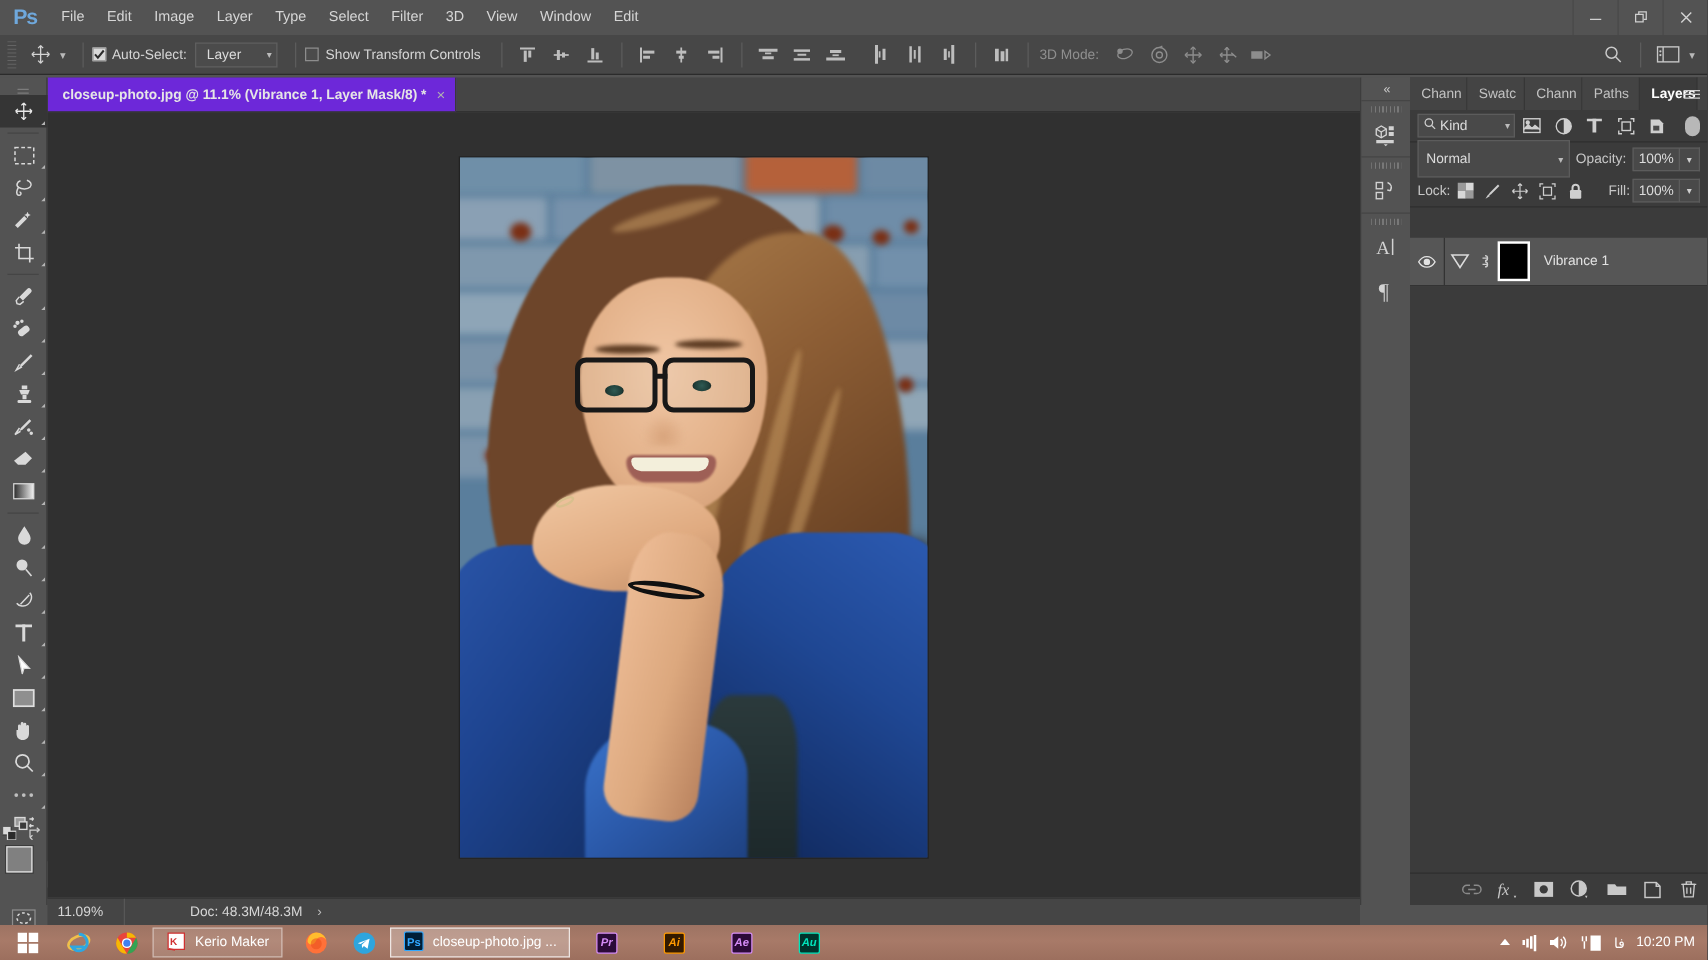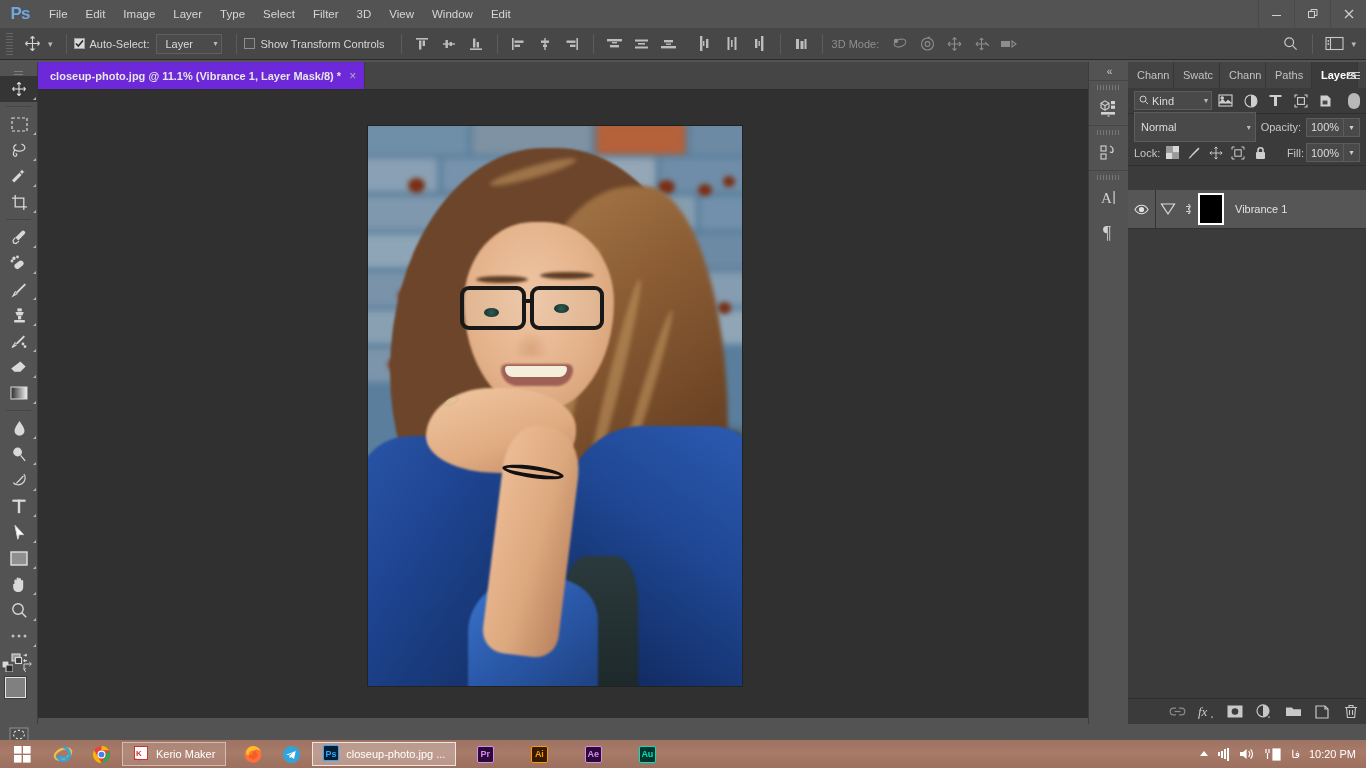--- a/index.html
+++ b/index.html
@@ -381,21 +381,21 @@
 
   
   .taskbar{
     position:absolute; left:0; top:740px; width:1366px; height:28px;
     background:linear-gradient(180deg,#9d7363 0%,#a87a68 45%,#9c6f5e 100%);
     display:flex; align-items:center;
   }
   .tb-start{
     width:44px; height:28px; display:flex; align-items:center; justify-content:center;
   }
-  .tb-ico{ width:38px; height:28px; display:flex; align-items:center; justify-content:center; }
+  .tb-ico{ width:38px; height:28px; display:flex; align-items:center; justify-content:center;font-style:italic; }
   .tb-win{
     height:24px; display:flex; align-items:center; gap:7px; padding:0 10px;
     border:1px solid rgba(255,255,255,.45); background:rgba(255,255,255,.12);
     font-size:11px; color:#fff; white-space:nowrap; margin:0 2px;
   }
   .tb-win.active{ background:rgba(255,255,255,.27); border-color:rgba(255,255,255,.75); }
   .adobe-ico{
     width:17px; height:17px; display:flex; align-items:center; justify-content:center;
     font-size:9px; font-weight:bold; border:1px solid; border-radius:2px;
   }
@@ -913,20 +913,27 @@
       <div class="shirt-dark"></div>
       <div class="denim-sleeve"></div>
 
       <div class="hand"></div>
       <div class="forearm"></div>
       <div class="bracelet"></div>
       <div class="ring"></div>
     </div>
   </div>
 
+  <div class="statusbar">
+    <div class="sb-zoom">11.09%</div>
+    <div class="sb-doc">
+      <span>Doc: 48.3M/48.3M</span>
+      <span class="sb-arrow">›</span>
+    </div>
+  </div>
 
   <div class="icondock">
     <div class="dock-collapse">«</div>
     <div class="dock-group">
       <div class="dock-grip">
           <i></i>
         </div>
       <div class="dock-btn">
         <svg width="22" height="20" viewBox="0 0 22 20" fill="none" stroke="#d2d2d2" stroke-width="1.1">
           <path d="M3 5.2l4-2.4 4 2.4v4.6l-4 2.4-4-2.4z"></path>

